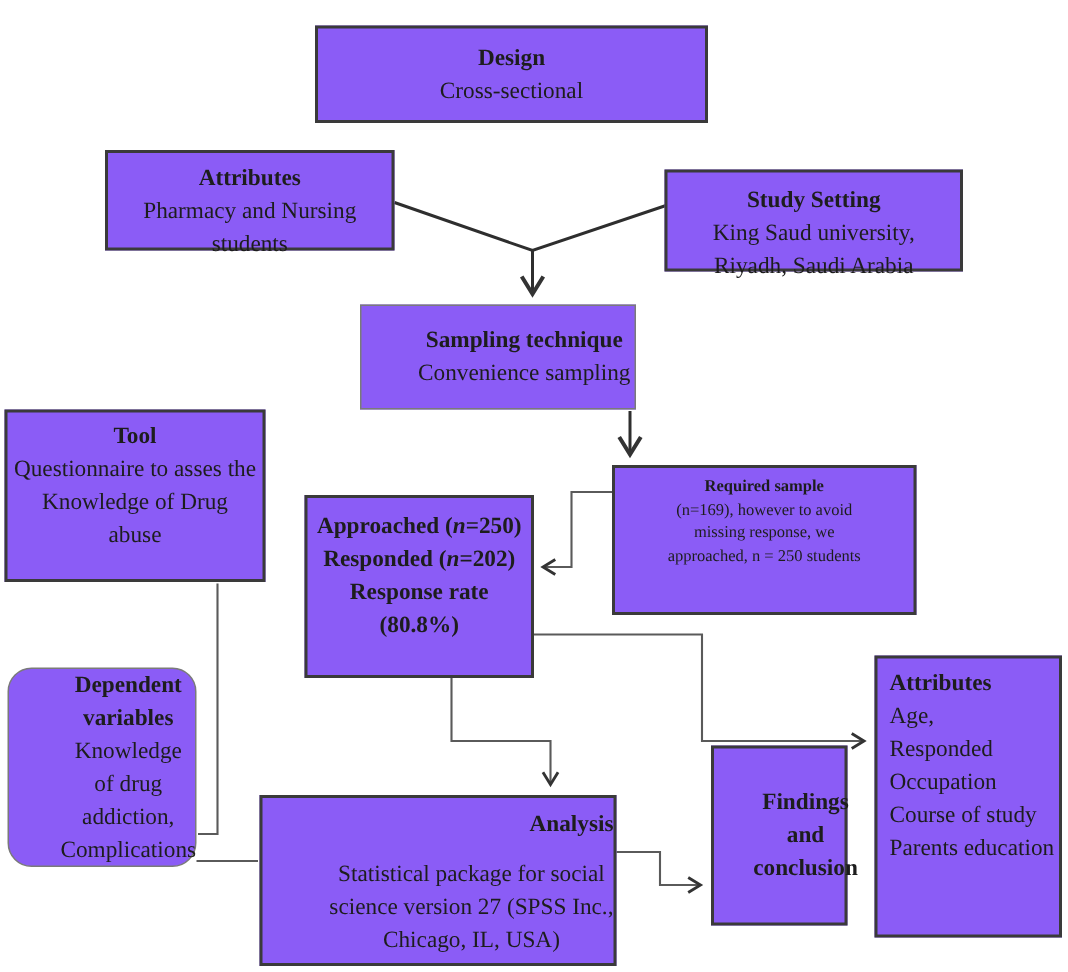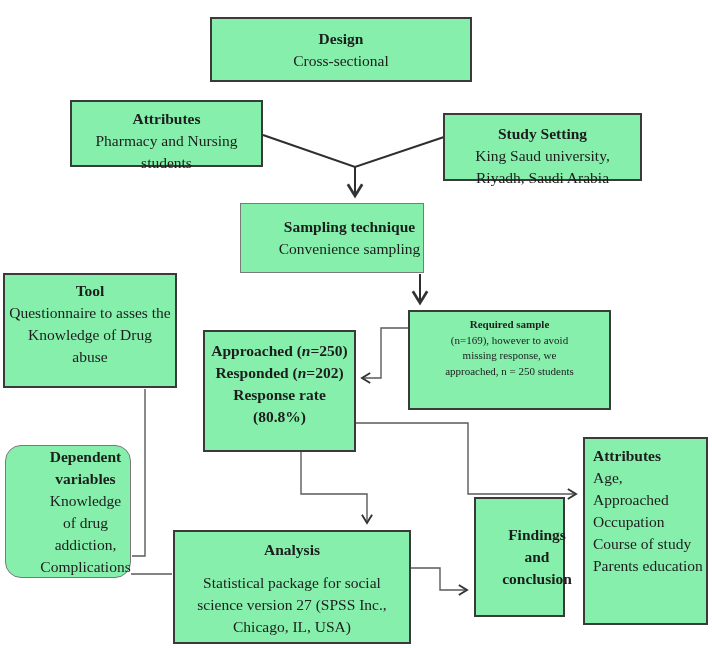--- a/index.html
+++ b/index.html
@@ -5,40 +5,40 @@
   html,body{margin:0;padding:0;background:#e8e8e8;}
   #stage{
     position:relative;width:712px;height:648px;background:#ffffff;
     font-family:"Liberation Serif","DejaVu Serif",serif;color:#1d1d1d;
     overflow:hidden;
   }
   svg.wires{position:absolute;left:0;top:0;width:712px;height:648px;}
   .wire{fill:none;stroke:#5a5a5a;stroke-width:1.4;}
   .wire.strong{stroke:#2e2e2e;stroke-width:2;}
   .box{
-    position:absolute;box-sizing:border-box;background:#86efac;
+    position:absolute;box-sizing:border-box;background:#8b5cf6;
     border:2px solid #3a3a3a;text-align:center;
     font-size:15.5px;line-height:1.42;
     display:flex;flex-direction:column;align-items:center;
   }
   .box.light{border:1px solid #7a7a7a;}
   .box .title{font-weight:bold;white-space:pre-line;}
   .box .body{white-space:pre-line;}
   .box.vcenter{justify-content:center;padding-left:35px;}
   .box .it{font-style:italic;}
   
   #b-design    {left:210px;top:17px; width:262px;height:65px; padding-top:9px;}
   #b-population{left:70px; top:100px;width:193px;height:67px; padding-top:6px;}
   #b-study     {left:443px;top:113px;width:199px;height:68px; padding-top:8px;}
   #b-sampling  {left:240px;top:203px;width:184px;height:70px;}
   #b-tool      {left:3px;  top:273px;width:174px;height:115px;padding-top:5px;}
   #b-approached{left:203px;top:330px;width:153px;height:122px;padding-top:8px;font-weight:bold;}
   #b-required  {left:408px;top:310px;width:203px;height:100px;padding-top:5px;font-size:11px;}
   #b-dependent {left:5px;  top:445px;width:126px;height:133px;border-radius:16px;}
-  #b-analysis  {left:173px;top:530px;width:238px;height:114px;padding-top:7px;}
+  #b-analysis  {left:173px;top:530px;width:238px;height:114px;padding-top:7px;align-items:flex-end;}
   #b-analysis .body{margin-top:11px;}
   #b-findings  {left:474px;top:497px;width:91px;height:120px;}
   #b-attributes{left:583px;top:437px;width:125px;height:188px;
                 align-items:flex-start;text-align:left;padding:6px 4px 0 8px;}
   #b-attributes .attr-line{white-space:nowrap;}
 </style>
 </head>
 <body>
 
 <div id="stage">
@@ -120,19 +120,19 @@
 
   <div class="box vcenter" id="b-findings">
     <div class="title">Findings
 and
 conclusion</div>
   </div>
 
   <div class="box" id="b-attributes">
     <div class="title">Attributes</div>
     <div class="attr-line">Age,</div>
-    <div class="attr-line">Approached</div>
+    <div class="attr-line">Responded</div>
     <div class="attr-line">Occupation</div>
     <div class="attr-line">Course of study</div>
     <div class="attr-line">Parents education</div>
   </div>
 
 </div>
 
 </body></html>

